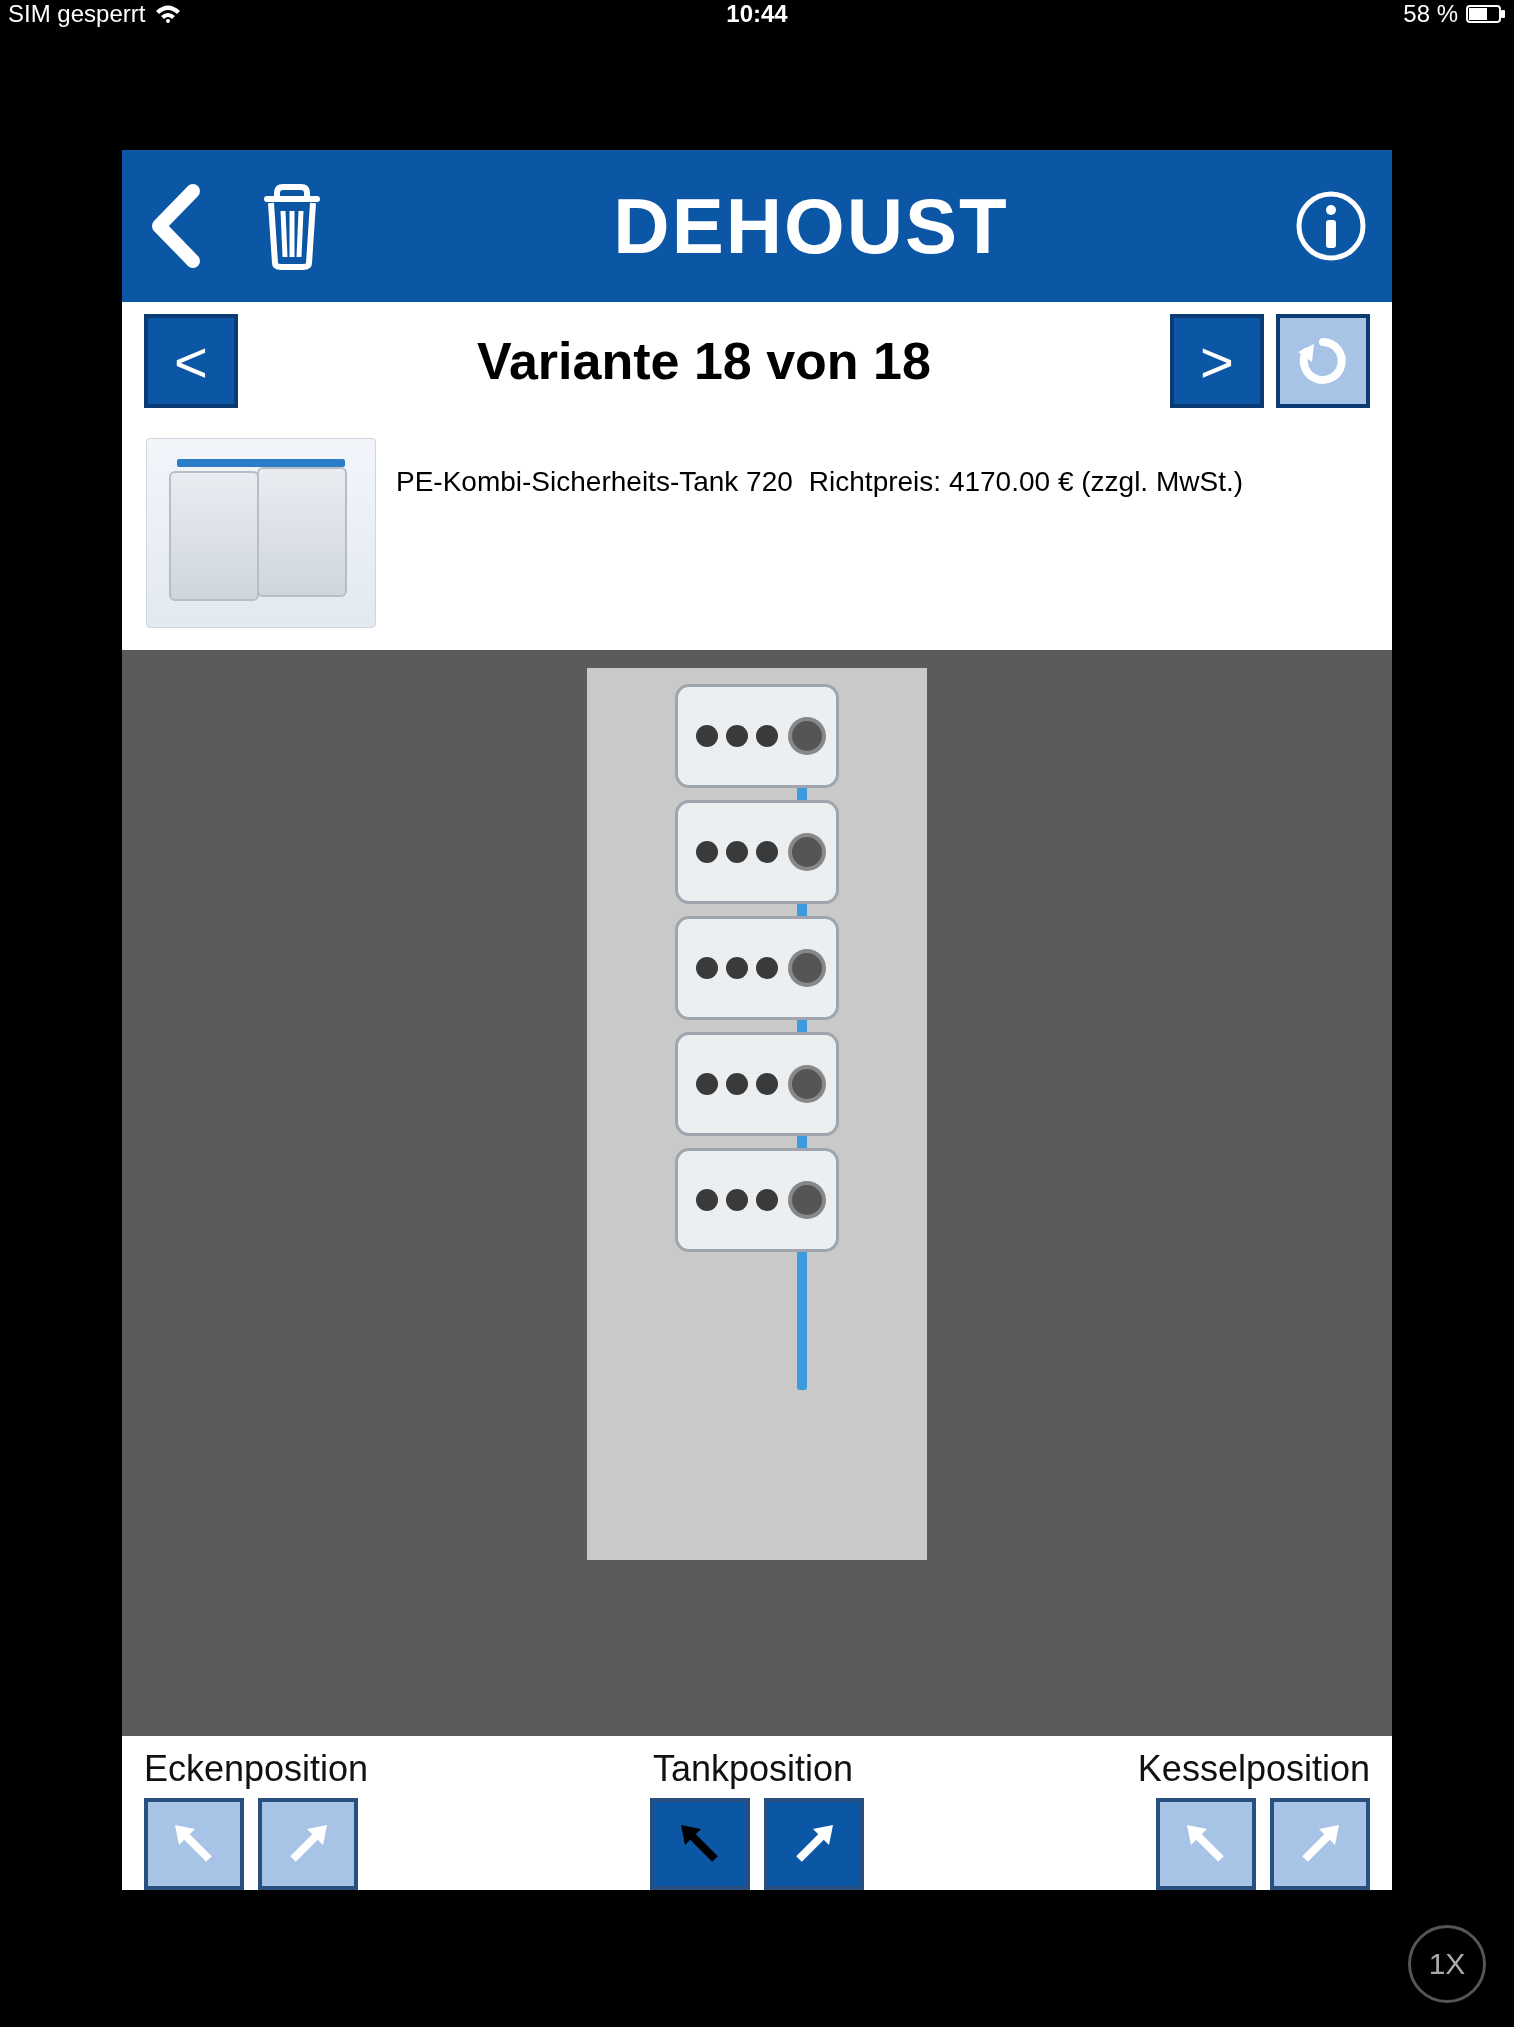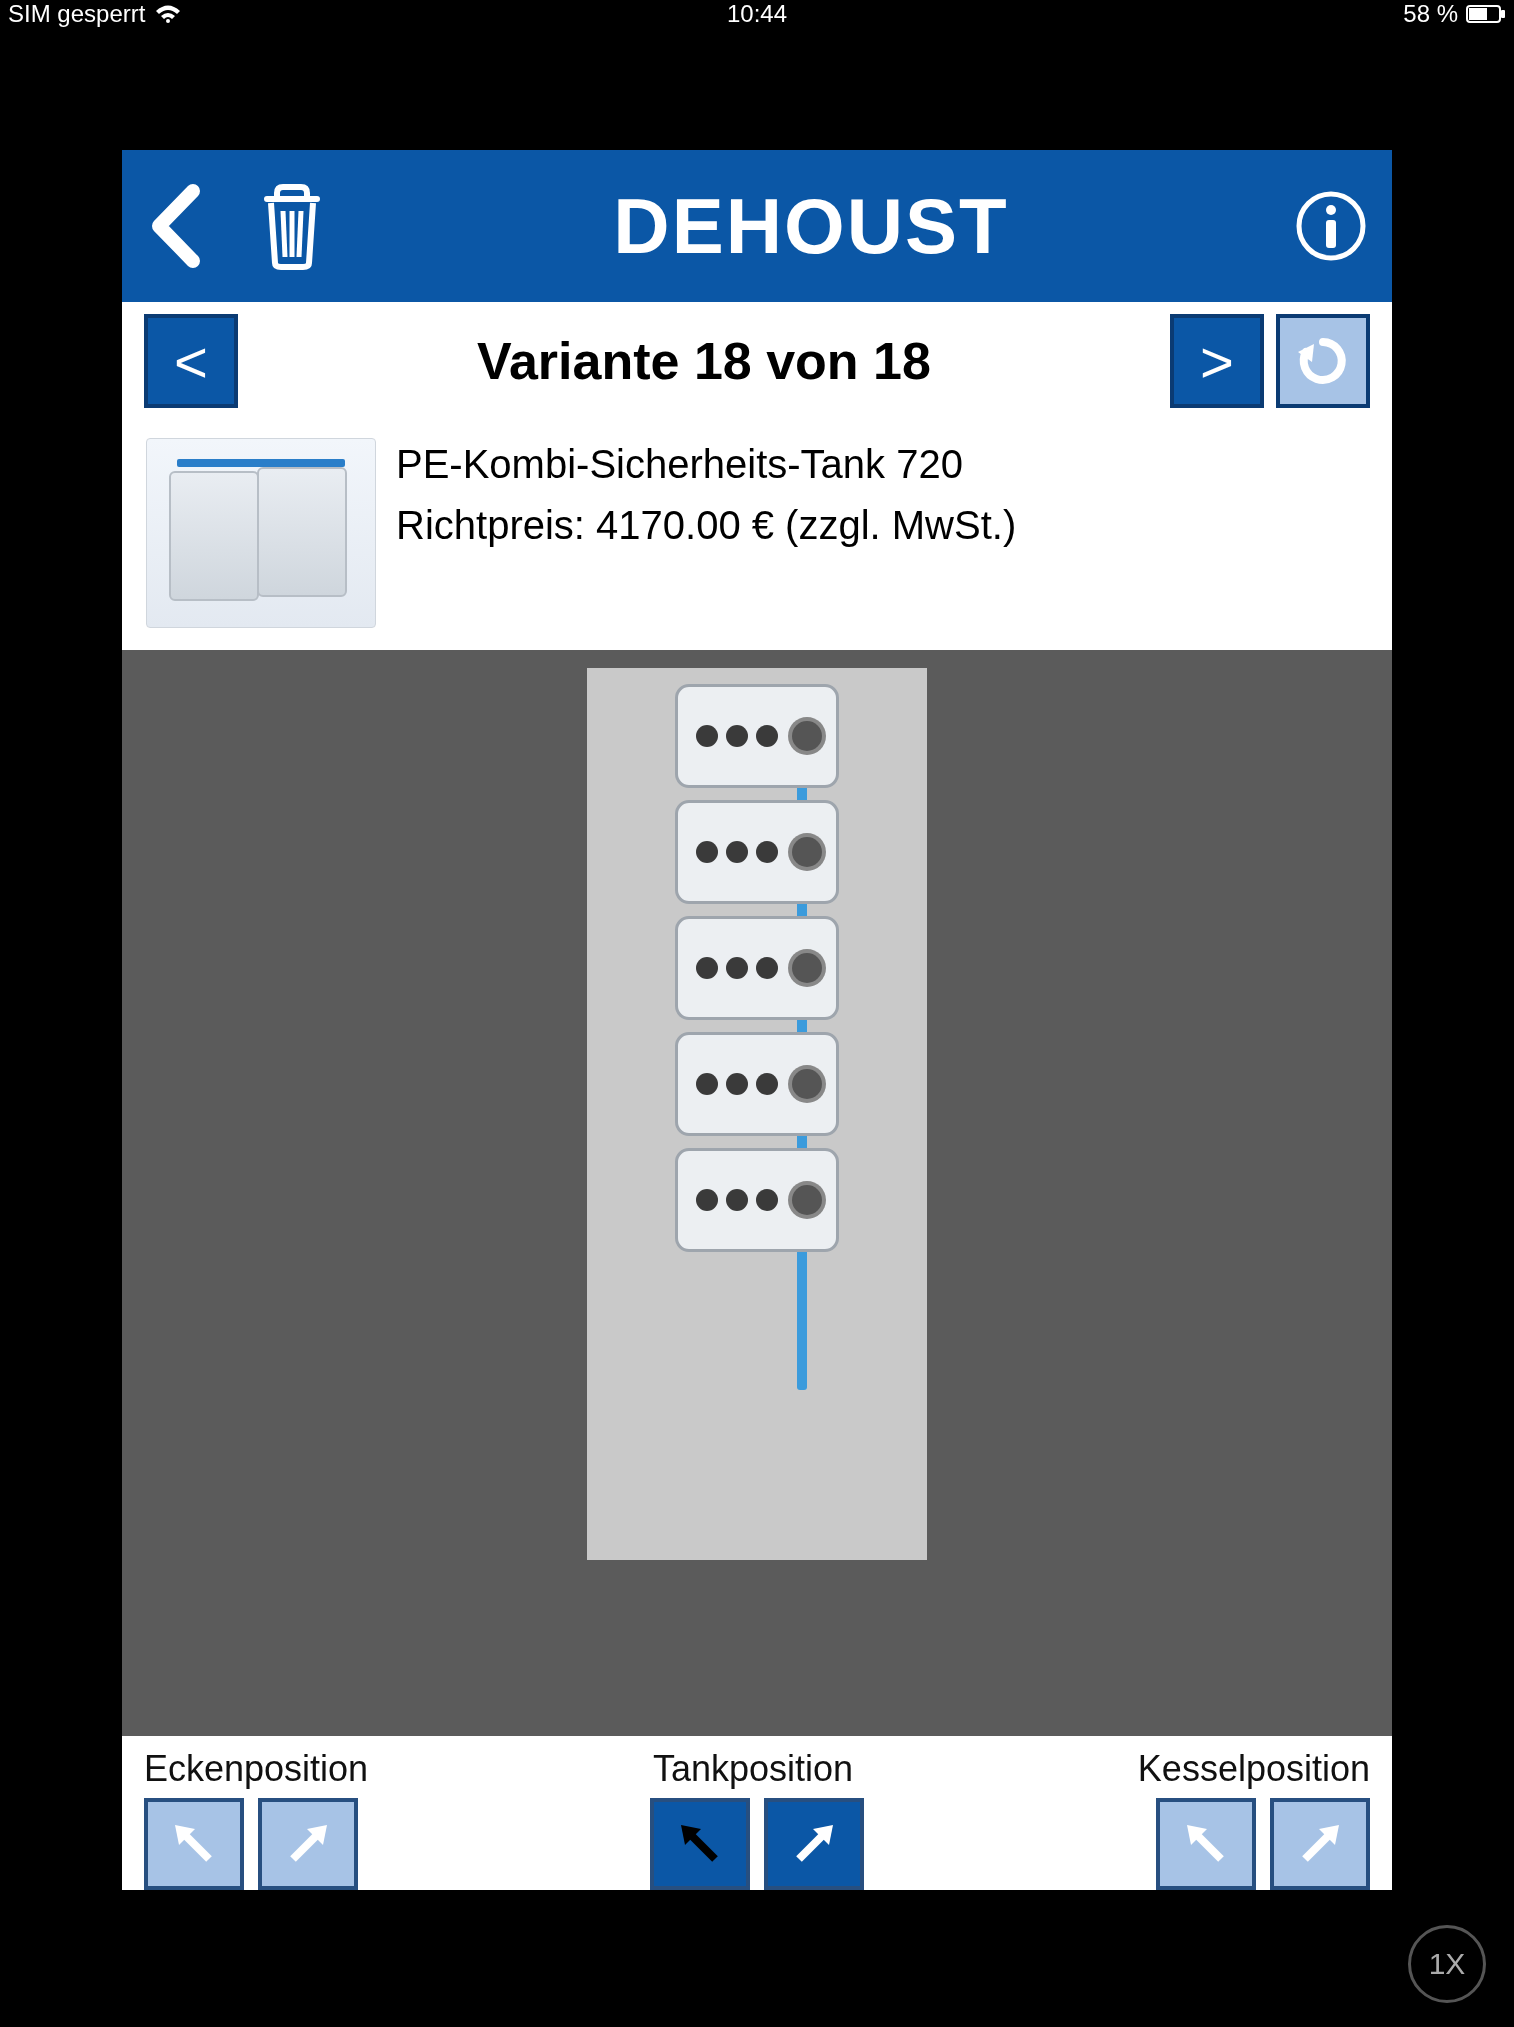--- a/index.html
+++ b/index.html
@@ -1,21 +1,21 @@
 <!DOCTYPE html>
 <html><head>
 <meta charset="utf-8">
 <style>
   * { box-sizing: border-box; margin: 0; padding: 0; }
   html, body { width: 1514px; height: 2027px; background: #000; font-family: Arial, Helvetica, sans-serif; overflow: hidden; }
 
   
   .status-bar { position: absolute; top: 0; left: 0; right: 0; height: 28px; color: #fff; font-size: 24px; display: flex; align-items: center; padding: 0 8px; }
   .status-left { flex: 1; display: flex; align-items: center; gap: 10px; }
-  .status-center { flex: 1; text-align: center; font-weight: 400; }
+  .status-center { flex: 1; text-align: center; font-weight: 700; }
   .status-right { flex: 1; display: flex; justify-content: flex-end; align-items: center; gap: 8px; text-align: center; }
   .wifi-icon svg, .battery-icon svg { display: block; }
 
   
   .app-frame { position: absolute; left: 122px; top: 150px; width: 1270px; height: 1740px; background: #fff; display: flex; flex-direction: column; }
 
   .app-header { height: 152px; background: #0b57a6; display: flex; align-items: center; justify-content: space-between; padding: 0 25px; }
   .hdr-left { display: flex; align-items: center; gap: 54px; }
   .back-btn svg, .trash-btn svg, .info-btn svg { display: block; }
   .brand { color: #fff; font-weight: 900; font-size: 78px; letter-spacing: 2px; font-family: "Arial Black", Arial, sans-serif; }
@@ -26,21 +26,21 @@
   .sq-btn.light { background: #a7c3e6; color: #fff; }
   .variant-label { flex: 1; text-align: center; font-size: 52px; color: #000; font-weight: bold; }
   .variant-right { display: flex; gap: 12px; }
 
   .product-row { display: flex; gap: 20px; padding: 18px 24px 22px 24px; background: #fff; }
   .product-thumb { width: 230px; height: 190px; background: linear-gradient(#f2f6fb,#e3e9f1); border: 1px solid #d0d6dd; border-radius: 4px; position: relative; overflow: hidden; }
   .thumb-tank { position: absolute; width: 90px; height: 130px; background: linear-gradient(#e9edf2,#cfd6dd); border: 2px solid #b7bec6; border-radius: 6px; }
   .thumb-tank.t1 { left: 22px; top: 32px; }
   .thumb-tank.t2 { left: 110px; top: 28px; }
   .thumb-bar { position: absolute; left: 30px; right: 30px; top: 20px; height: 8px; background: #2a7ec9; border-radius: 2px; }
-  .product-info { display: flex; flex-direction: column; gap: 16px; font-size: 40px; color: #000; padding-top: 4px; }
+  .product-info { display: flex; gap: 16px; font-size: 28px; color: #000; padding-top: 4px; margin-top: 24px; }
 
   .diagram-area { flex: 1; background: #5b5b5b; margin: 0; display: flex; align-items: flex-start; justify-content: center; }
   .layout-canvas { margin-top: 18px; width: 340px; height: 892px; background: #c9c9c9; position: relative; display: flex; flex-direction: column; align-items: center; padding-top: 16px; gap: 12px; }
   .tank-top { width: 164px; height: 104px; background: #eceff2; border: 3px solid #9ea5ad; border-radius: 14px; position: relative; }
   .tank-top .hole { position: absolute; width: 22px; height: 22px; background: #3a3a3a; border-radius: 50%; top: 50%; transform: translateY(-50%); }
   .tank-top .h1 { left: 18px; } .tank-top .h2 { left: 48px; } .tank-top .h3 { left: 78px; }
   .tank-top .valve { position: absolute; right: 14px; top: 50%; transform: translateY(-50%); width: 30px; height: 30px; background: #555; border-radius: 50%; box-shadow: 0 0 0 4px #888; }
   .pipe-vert { position: absolute; width: 10px; background: #3b9bdc; left: 210px; top: 42px; bottom: 170px; border-radius: 3px; }
 
   .footer { background: #fff; padding-top: 12px; }

